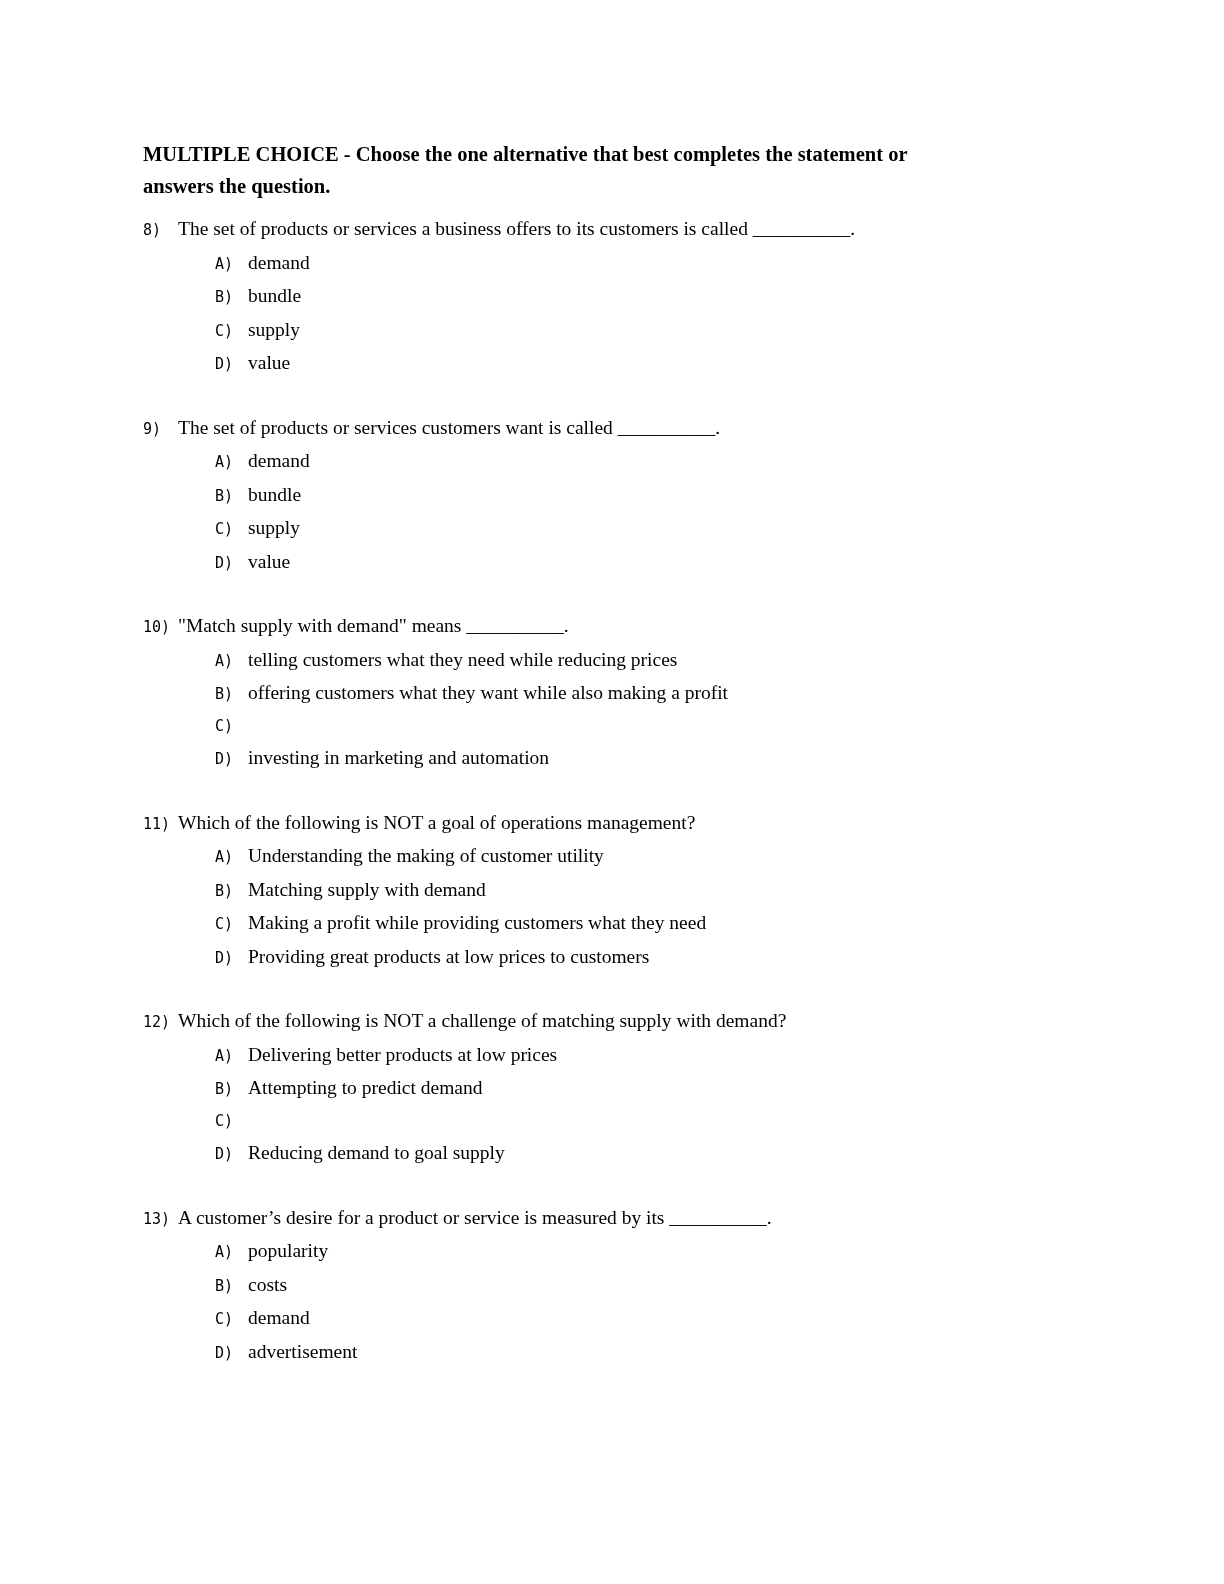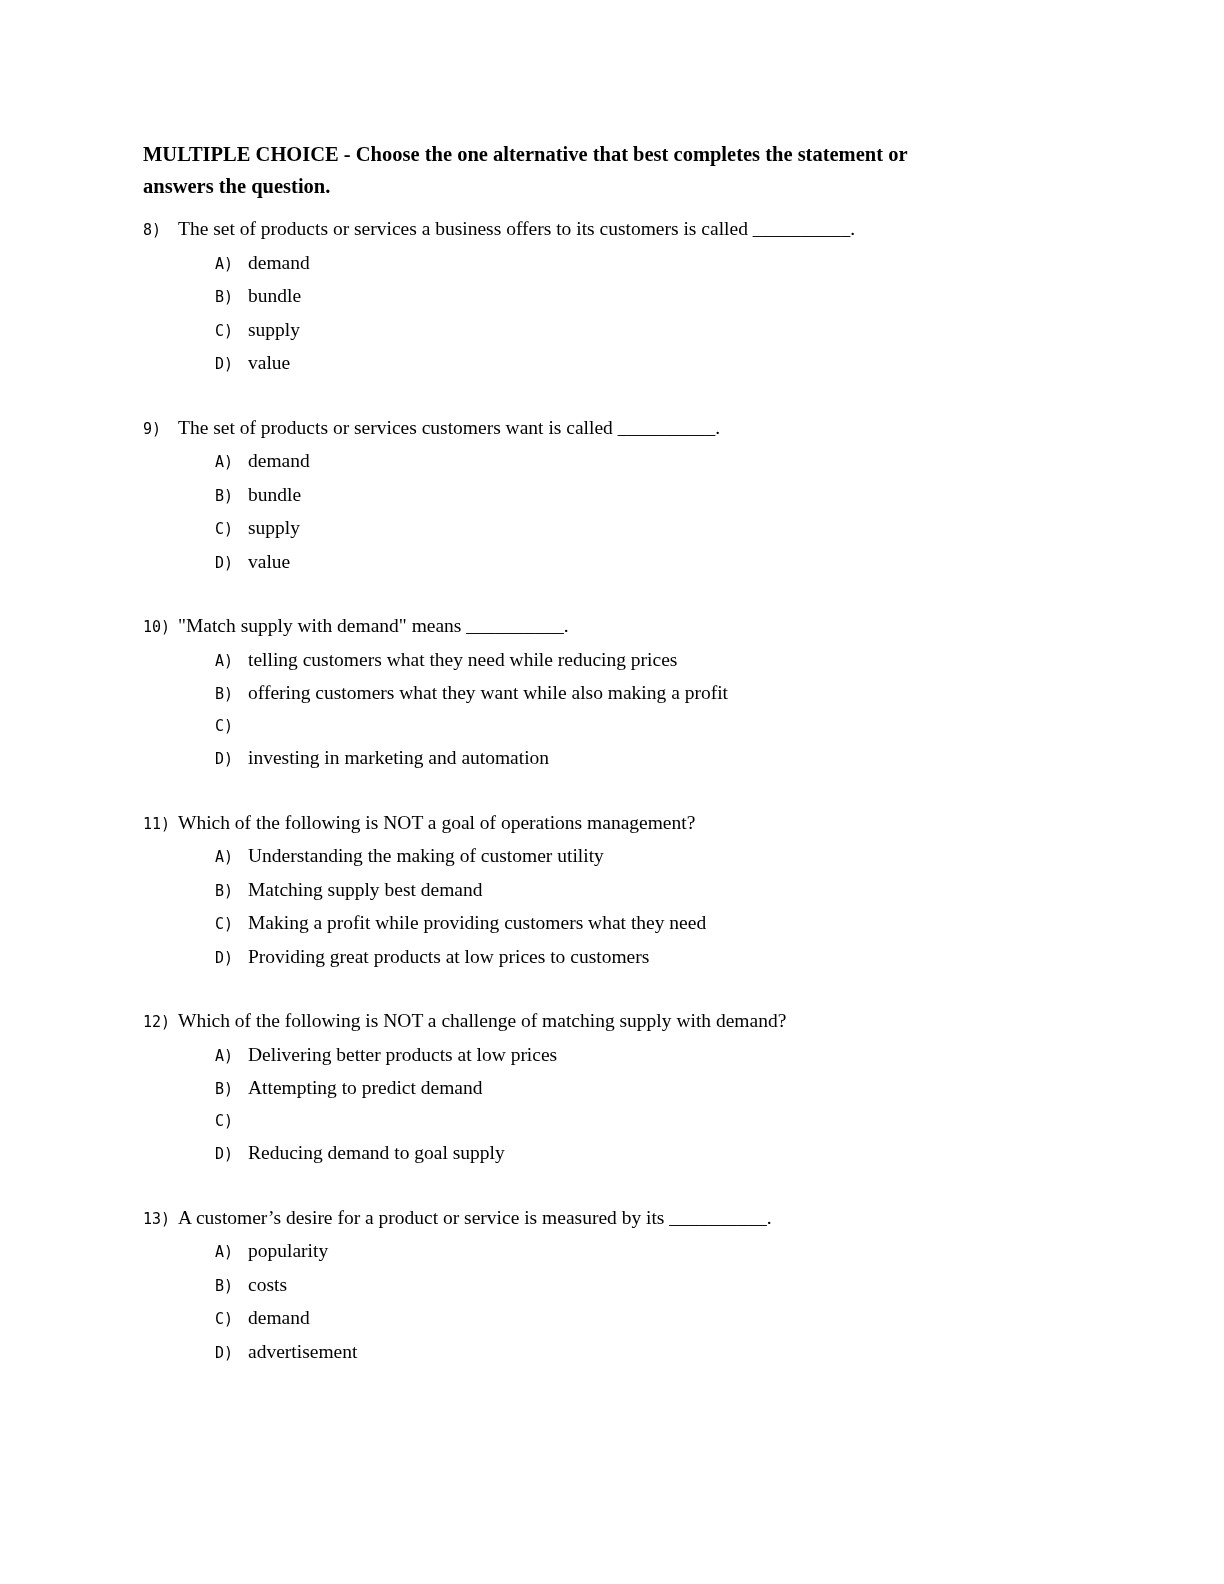--- a/index.html
+++ b/index.html
@@ -150,21 +150,21 @@
       <span class="q-text">Which of the following is NOT a goal of operations management?</span>
     </div>
     <div class="options">
   <div class="option">
     <span class="o-letter">A)</span>
     <span class="o-text">Understanding the making of customer utility</span>
   </div>
 
   <div class="option">
     <span class="o-letter">B)</span>
-    <span class="o-text">Matching supply best demand</span>
+    <span class="o-text">Matching supply with demand</span>
   </div>
 
   <div class="option">
     <span class="o-letter">C)</span>
     <span class="o-text">Making a profit while providing customers what they need</span>
   </div>
 
   <div class="option">
     <span class="o-letter">D)</span>
     <span class="o-text">Providing great products at low prices to customers</span>

